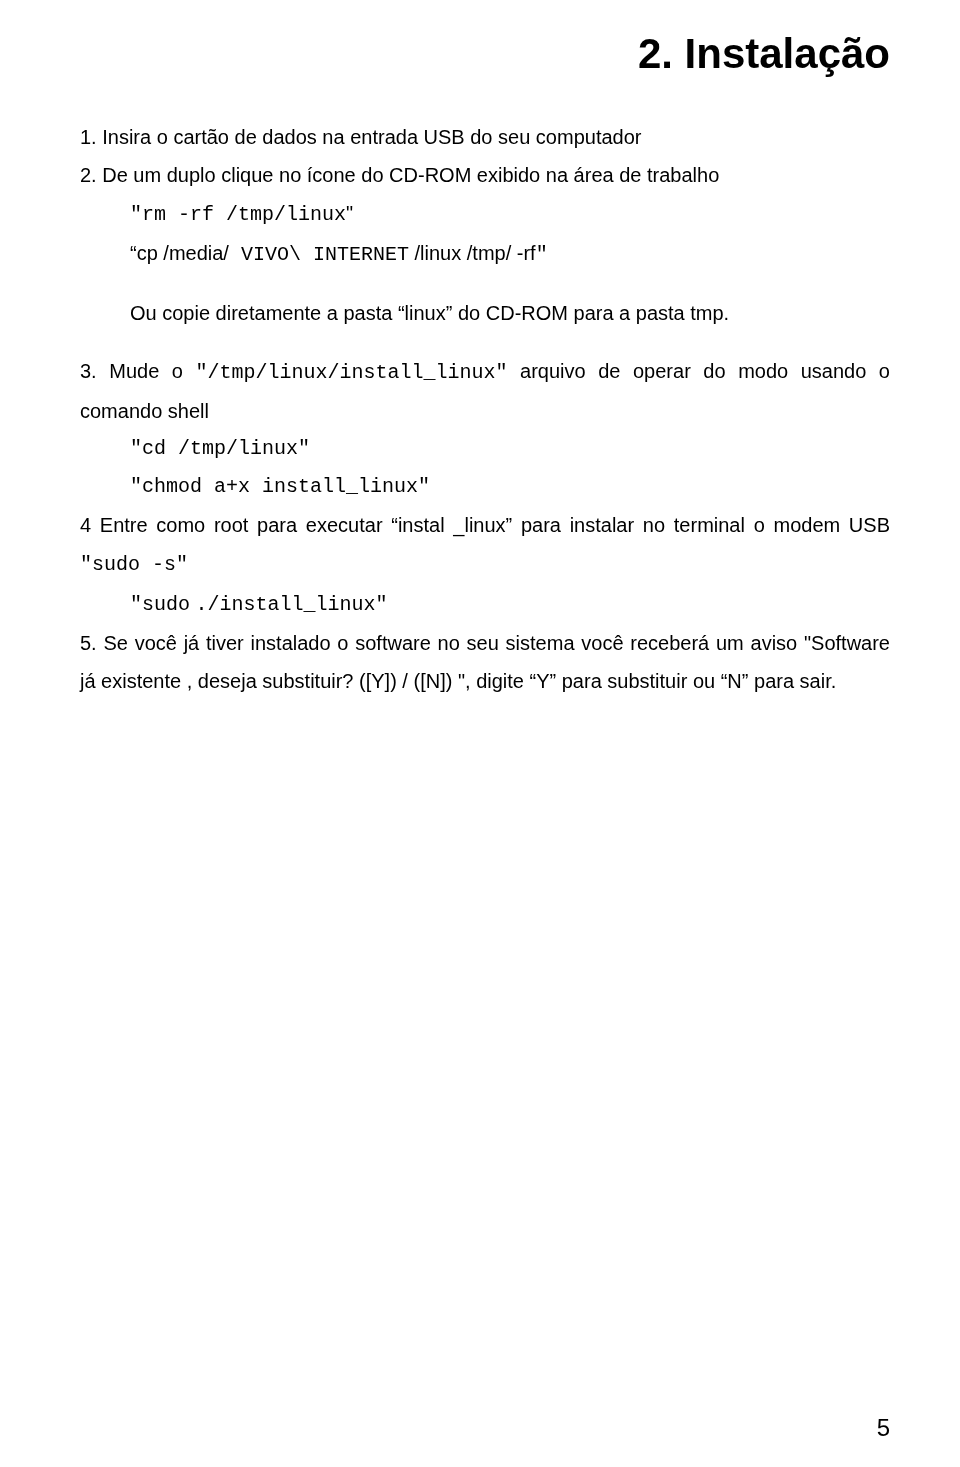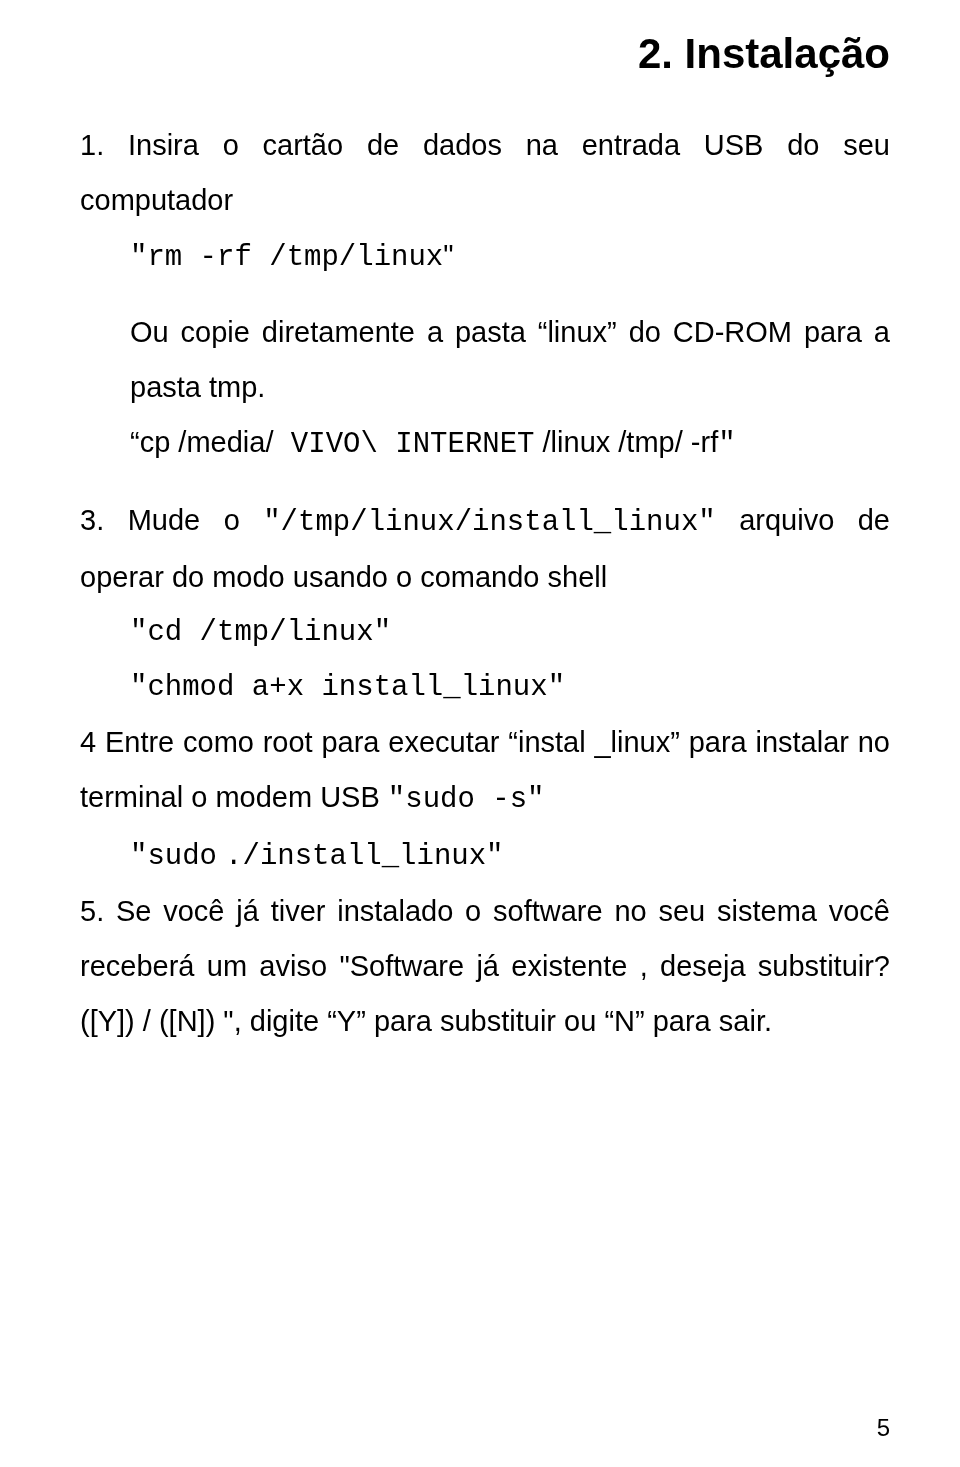--- a/index.html
+++ b/index.html
@@ -16,21 +16,21 @@
     box-sizing:border-box;
     position:relative;
   }
   h1.title{
     font-size:42px;
     font-weight:bold;
     text-align:right;
     margin:0 0 40px 0;
   }
   .body{
-    font-size:29px;
+    font-size:20px;
     line-height:1.9;
     text-align:justify;
   }
   .mono{
     font-family:"Courier New",Courier,monospace;
   }
   .indent{ padding-left:50px; }
   .pagenum{
     position:absolute;
     bottom:25px;
@@ -42,30 +42,31 @@
 <body>
 
 <div class="page">
 
   <h1 class="title">2. Instalação</h1>
 
   <div class="body">
 
     <div>1. Insira o cartão de dados na entrada USB do seu computador</div>
 
+    <div>2. De um duplo clique no ícone do CD-ROM exibido na área de trabalho</div>
 
     <div class="indent">
       <span class="mono">"rm -rf /tmp/linux</span><span>"</span>
     </div>
 
-    <div class="indent" style="margin-top:20px;">Ou copie diretamente a pasta “linux” do CD-ROM para a pasta tmp.</div>
-
     <div class="indent">
       <span>“cp   /media/</span><span class="mono"> VIVO\ INTERNET</span><span> /linux /tmp/ -rf</span><span class="mono">"</span>
     </div>
+
+    <div class="indent" style="margin-top:20px;">Ou copie diretamente a pasta “linux” do CD-ROM para a pasta tmp.</div>
 
     <div style="margin-top:20px;">
       <span>3.  Mude  o  </span><span class="mono">"/tmp/linux/install_linux"</span><span>  arquivo  de  operar  do modo usando o comando shell</span>
     </div>
 
     <div class="indent mono">"cd /tmp/linux"</div>
     <div class="indent mono">"chmod a+x install_linux"</div>
 
     <div>
       <span>4   Entre como root para executar  “instal _linux” para instalar no terminal o modem USB     </span><span class="mono">"sudo -s"</span>

